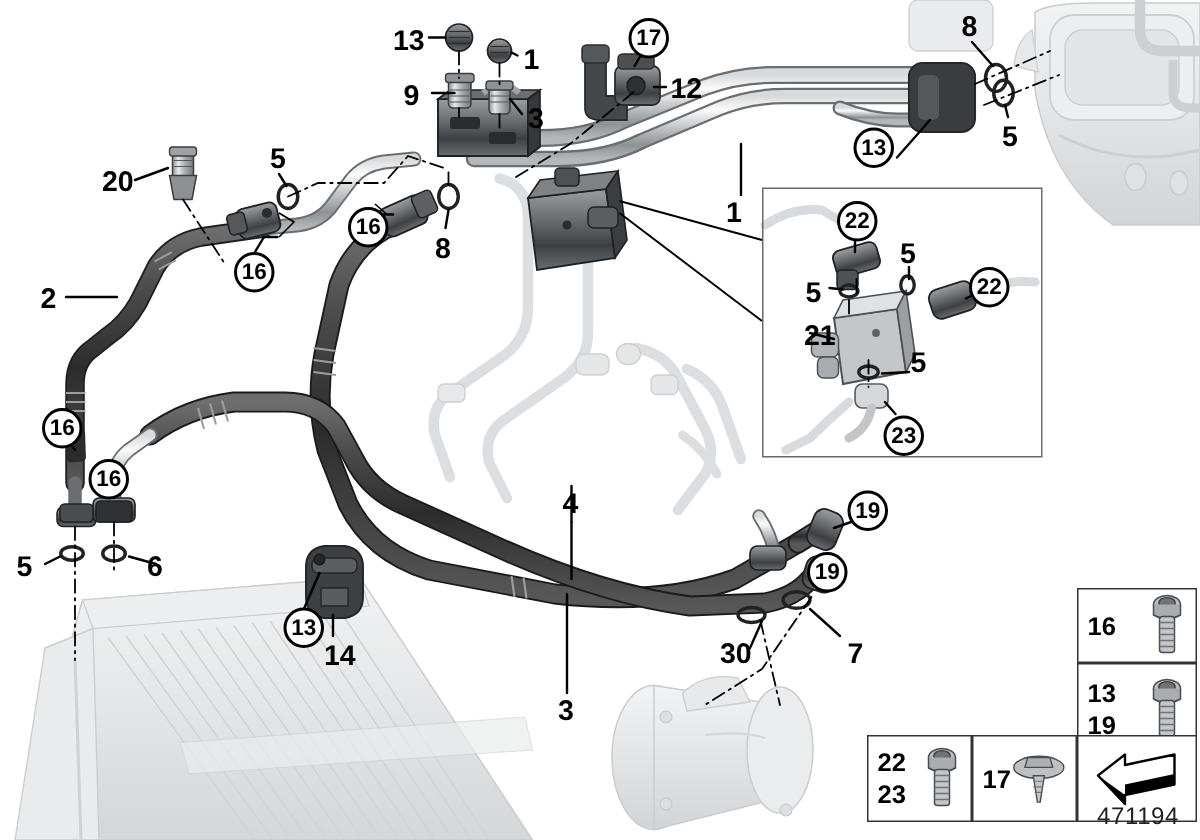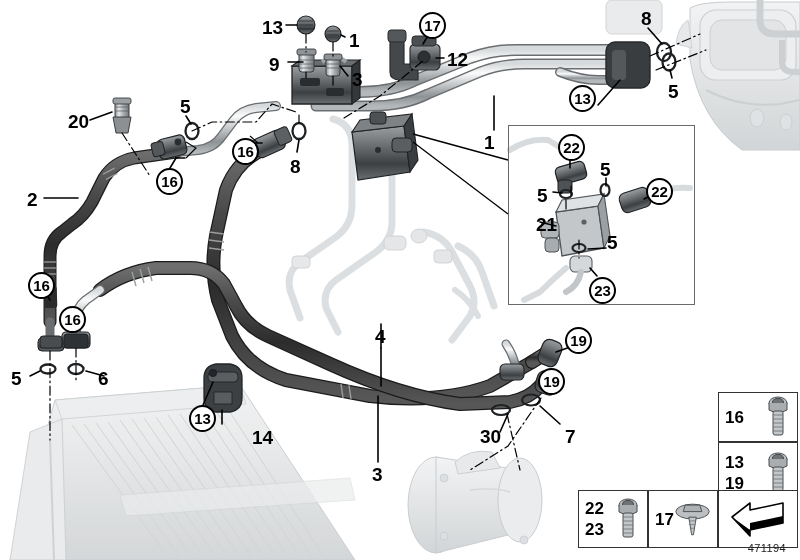--- a/index.html
+++ b/index.html
@@ -15,21 +15,21 @@
 
   .circnum{position:absolute;width:27px;height:27px;border:2.1px solid #000;
            border-radius:50%;background:#fff;box-sizing:border-box;
            display:flex;align-items:center;justify-content:center;
            font-size:15px;font-weight:bold;color:#000;
            font-family:"Liberation Sans", sans-serif;}
 
   .box{position:absolute;border:1.4px solid #6a6a6a;box-sizing:border-box;background:transparent;}
   .legbox{position:absolute;border:1.5px solid #333;box-sizing:border-box;background:#fff;}
 
-  #dnum{position:absolute;right:14px;bottom:6px;font-size:11px;color:#222;
+  #dnum{position:absolute;right:14px;bottom:6px;font-size:16px;color:#222;
         font-family:"Liberation Sans", sans-serif;letter-spacing:.4px;}
 </style>
 </head>
 <body>
 
 <div id="stage">
 
   <svg class="layer">
     <defs>
       <linearGradient id="gPipe" x1="0" y1="0" x2="0" y2="1">
@@ -441,21 +441,21 @@
       <div class="lbl big" style="left: 537px; top: 186px;">5</div>
       <div class="lbl big" style="left: 607px; top: 233px;">5</div>
       <div class="lbl big" style="left: 98px; top: 369px;">6</div>
       <div class="lbl big" style="left: 565px; top: 427px;">7</div>
       <div class="lbl big" style="left: 641px; top: 9px;">8</div>
       <div class="lbl big" style="left: 290px; top: 157px;">8</div>
       <div class="lbl big" style="left: 269px; top: 55px;">9</div>
       <div class="lbl big" style="left: 352px; top: 70px;">3</div>
       <div class="lbl big" style="left: 262px; top: 18px;">13</div>
       <div class="lbl big" style="left: 349px; top: 31px;">1</div>
-      <div class="lbl big" style="left: 216px; top: 428px; margin-left: 36px;">14</div>
+      <div class="lbl big" style="left: 216px; top: 428px;">14</div>
       <div class="lbl big" style="left: 447px; top: 50px;">12</div>
       <div class="lbl big" style="left: 68px; top: 112px;">20</div>
       <div class="lbl big" style="left: 480px; top: 427px;">30</div>
       <div class="lbl big" style="left: 536px; top: 215px;">21</div>
       <div class="circnum" style="left: 569px; top: 85px;">13</div>
       <div class="circnum" style="left: 189px; top: 405px;">13</div>
       <div class="circnum" style="left: 156px; top: 168px;">16</div>
       <div class="circnum" style="left: 232px; top: 138px;">16</div>
       <div class="circnum" style="left: 28px; top: 272px;">16</div>
       <div class="circnum" style="left: 59px; top: 306px;">16</div>

